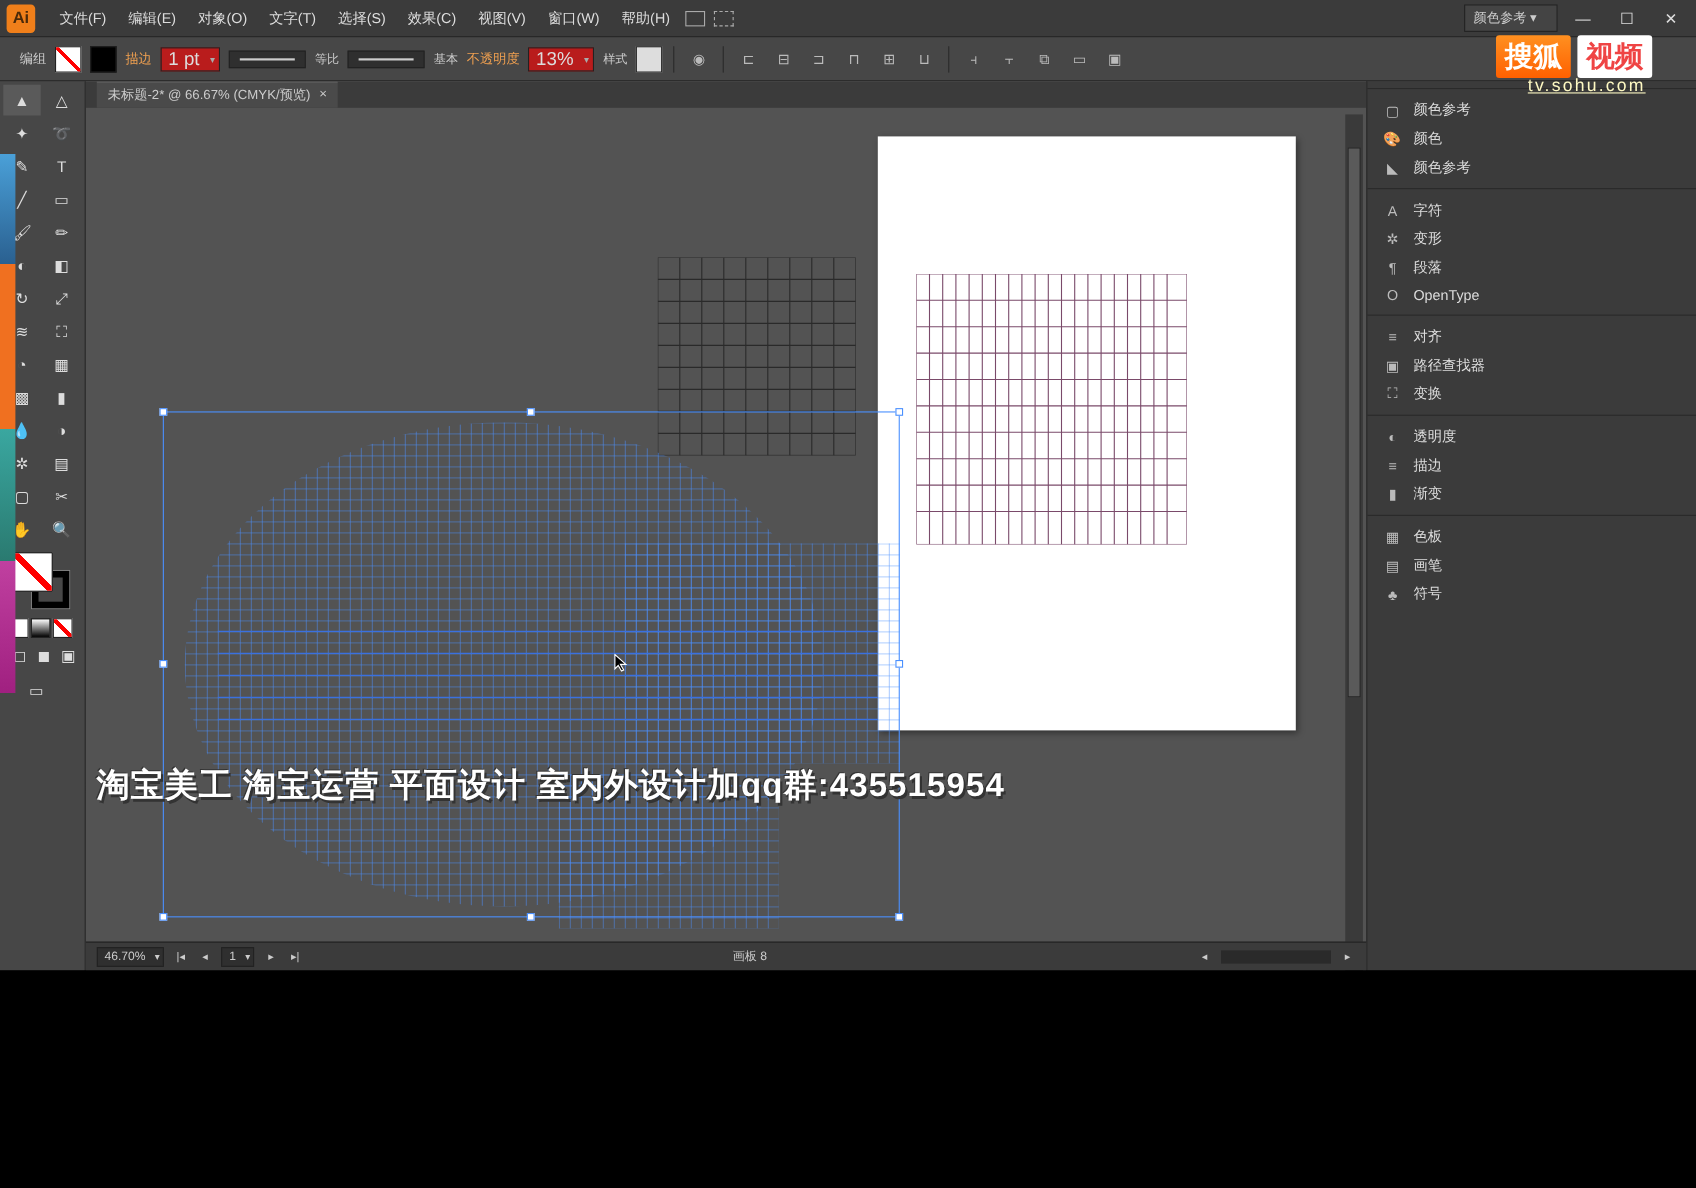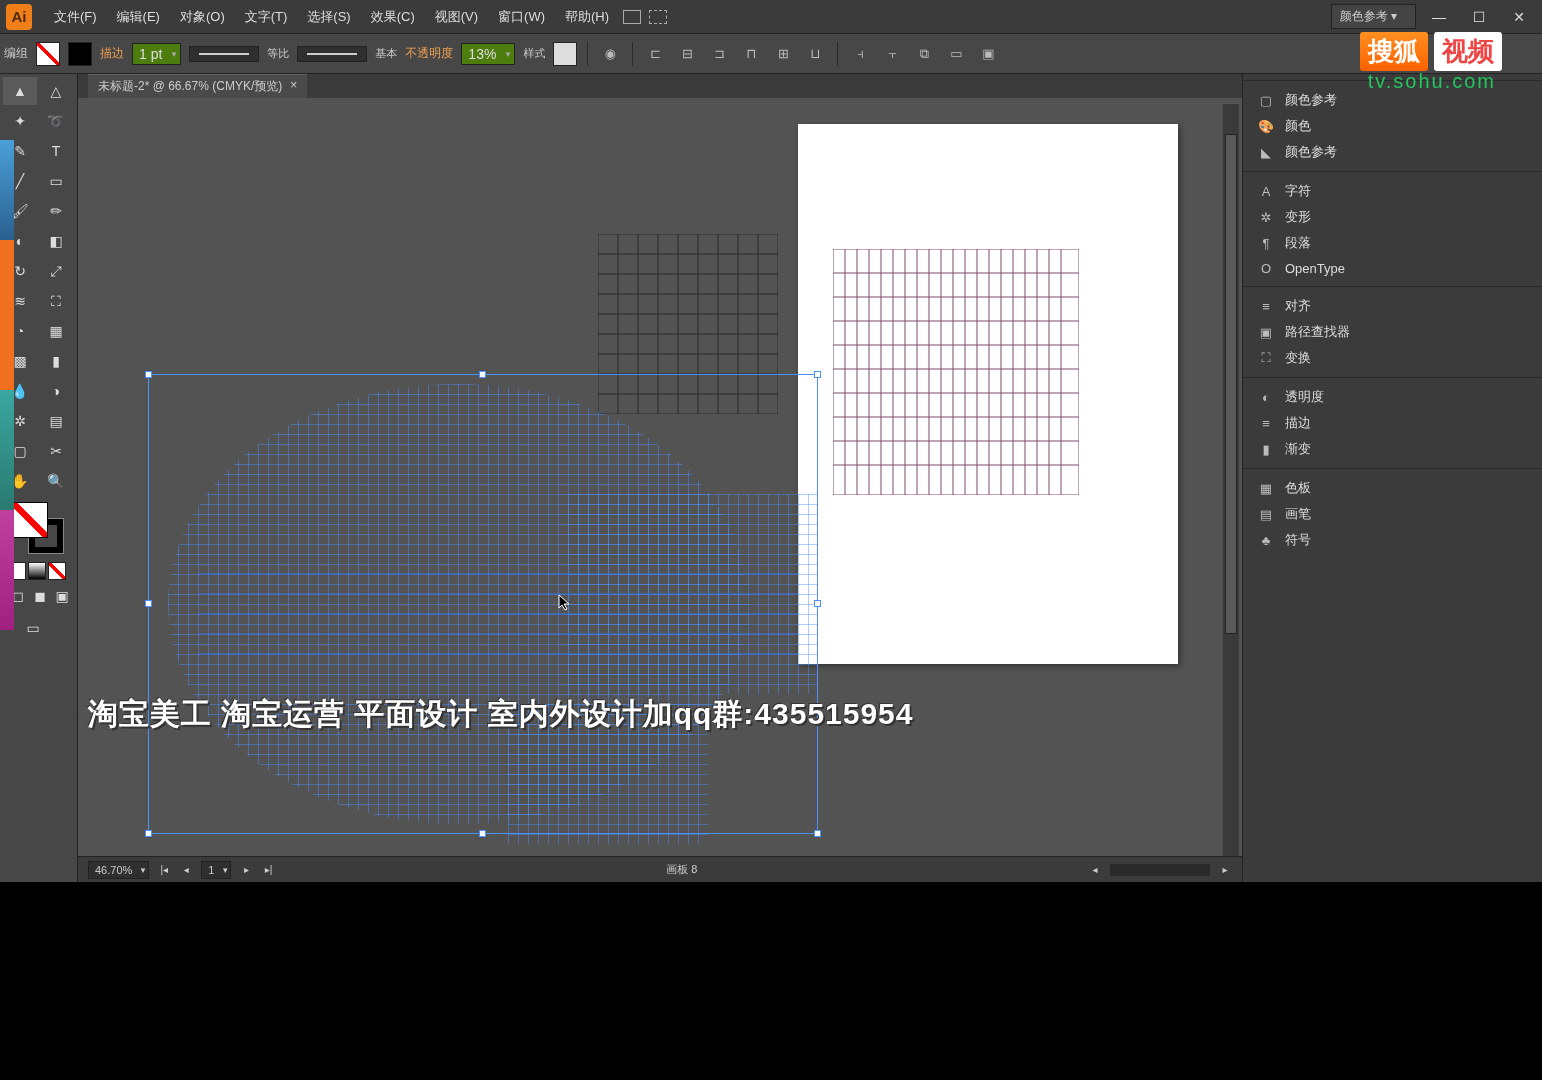--- a/index.html
+++ b/index.html
@@ -8,27 +8,27 @@
 
 .menubar { height: 34px; background: #3b3b3b; display: flex; align-items: center; padding: 0 6px; color: #ddd; font-size: 13px; border-bottom: 1px solid #222; }
 .logo { width: 26px; height: 26px; background: #f07f1a; border-radius: 4px; display: flex; align-items: center; justify-content: center; color: #4a2a0a; font-weight: bold; font-size: 15px; margin-right: 12px; }
 .menu-item { padding: 4px 10px; cursor: pointer; white-space: nowrap; }
 .menubar-right { margin-left: auto; display: flex; align-items: center; gap: 6px; }
 .win-btn { width: 34px; height: 22px; display: flex; align-items: center; justify-content: center; color: #ddd; font-size: 14px; cursor: pointer; }
 .workspace-dd { font-size: 12px; padding: 3px 18px 3px 8px; background: #444; color: #ccc; border: 1px solid #222; position: relative; }
 .layout-icon { width: 18px; height: 14px; border: 1px solid #aaa; margin: 0 4px; }
 
 
-.controlbar { height: 40px; background: #474747; display: flex; align-items: center; padding: 0 4px; gap: 8px; color: #ccc; font-size: 12px; border-bottom: 1px solid #222; }
+.controlbar { height: 40px; background: #474747; display: flex; align-items: center; padding: 0 18px; gap: 8px; color: #ccc; font-size: 12px; border-bottom: 1px solid #222; }
 .ctl-label { color: #f0a050; font-size: 12px; }
 .swatch { width: 24px; height: 24px; border: 1px solid #222; position: relative; }
 .swatch.noFill { background: #fff; }
 .swatch.noFill::after { content: ""; position: absolute; inset: 0; background: linear-gradient(to top right, transparent 45%, red 45%, red 55%, transparent 55%); }
 .swatch.black { background: #000; }
-.dd { background: #4d7c0f; color: #ddd; border: 1px solid #222; padding: 2px 18px 2px 6px; font-size: 14px; position: relative; height: 22px; display:flex; align-items:center; }
+.dd { background: #b91c1c; color: #ddd; border: 1px solid #222; padding: 2px 18px 2px 6px; font-size: 17px; position: relative; height: 22px; display:flex; align-items:center; }
 .dd::after { content: "▾"; position: absolute; right: 4px; font-size: 9px; color: #aaa; }
 .stroke-sample { width: 70px; height: 16px; border: 1px solid #222; background: #2f2f2f; display:flex; align-items:center; justify-content:center; }
 .stroke-line { width: 50px; height: 2px; background: #ccc; }
 .icon-btn { width: 24px; height: 24px; display:flex; align-items:center; justify-content:center; color:#bbb; font-size: 13px; cursor:pointer; }
 .vdiv { width:1px; height:24px; background:#2a2a2a; margin: 0 2px; }
 
 
 .main { display: flex; height: calc(100% - 34px - 40px - 26px); }
 
 
@@ -61,21 +61,21 @@
 .sel-handle { position:absolute; width:7px; height:7px; background:#fff; border:1px solid #4a90ff; }
 .cursor-arrow { position:absolute; width:12px; height:16px; }
 .cursor-arrow svg { position:absolute; }
 
 
 .ad-text { position:absolute; color:#fff; font-size: 30px; font-weight: bold; text-shadow: 2px 2px 0 #333, -1px -1px 0 #333; letter-spacing: 1px; }
 .watermark-box { position:absolute; width: 140px; height: 130px; background: rgba(240,210,120,0.5); padding: 8px; font-size: 13px; color:#555; }
 .sohu-brand { position:absolute; top: 32px; right: 40px; color:#fff; font-size: 26px; display:flex; align-items:center; gap:6px; }
 .sohu-logo-orange { background: linear-gradient(#ff9020,#ff6000); padding: 2px 8px; border-radius: 3px; font-weight:bold; }
 .sohu-logo-black { background:#fff; color:#ef4444; padding: 2px 8px; border-radius: 3px; font-weight:bold; }
-.sohu-url { position:absolute; top: 70px; right: 46px; color:#22c55e; font-size: 20px; letter-spacing: 2px; }
+.sohu-url { position:absolute; top: 70px; right: 46px; color:#fef9c3; font-size: 16px; letter-spacing: 2px; text-decoration: underline; }
 
 
 .rightside { width: 300px; background: #3b3b3b; border-left: 1px solid #222; padding: 6px 0; }
 .panel-group { border-top: 1px solid #2a2a2a; padding: 6px 0; }
 .panel-item { display:flex; align-items:center; gap:10px; padding: 4px 14px; color:#ddd; font-size: 13px; cursor:pointer; }
 .panel-icon { width:18px; height:16px; display:flex; align-items:center; justify-content:center; color:#bbb; font-size:13px; }
 
 
 .statusbar { height: 26px; background: #3b3b3b; display:flex; align-items:center; padding: 0 10px; gap: 8px; color:#ccc; font-size: 11px; border-top: 1px solid #222; position: absolute; bottom: 198px; left: 78px; right: 300px; }
 .sb-dd { background:#2f2f2f; border:1px solid #222; padding: 1px 16px 1px 6px; position:relative; height:18px; display:flex; align-items:center;}

